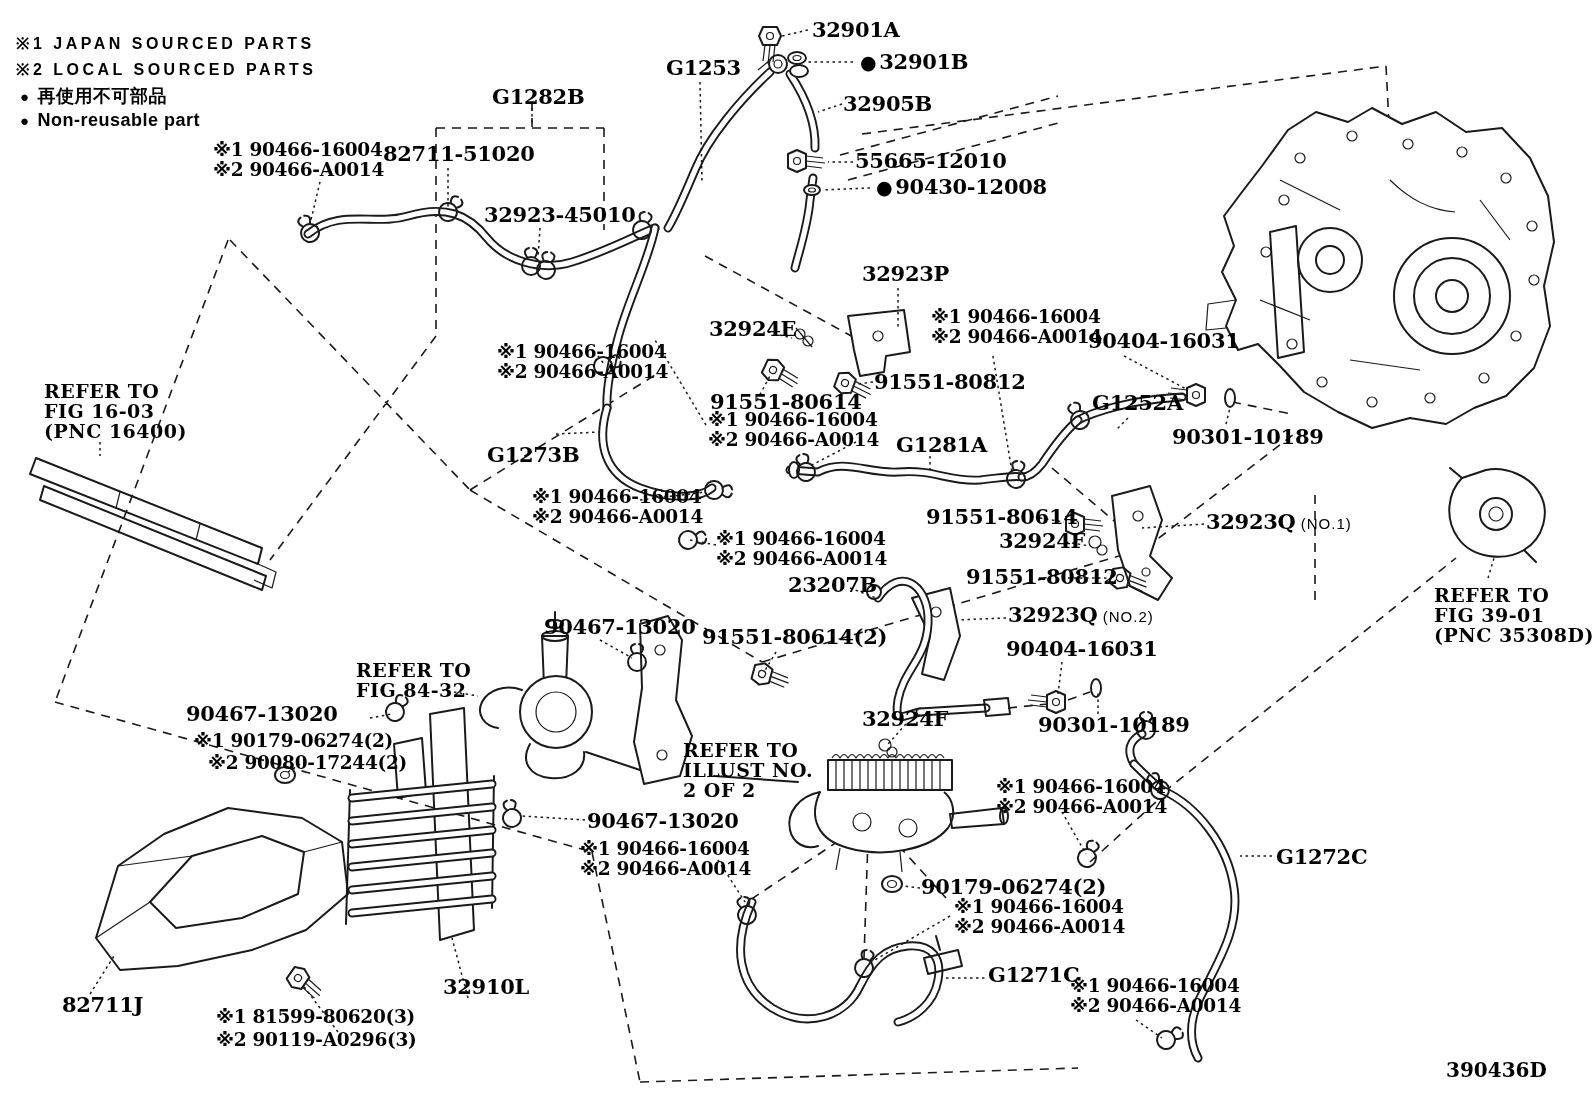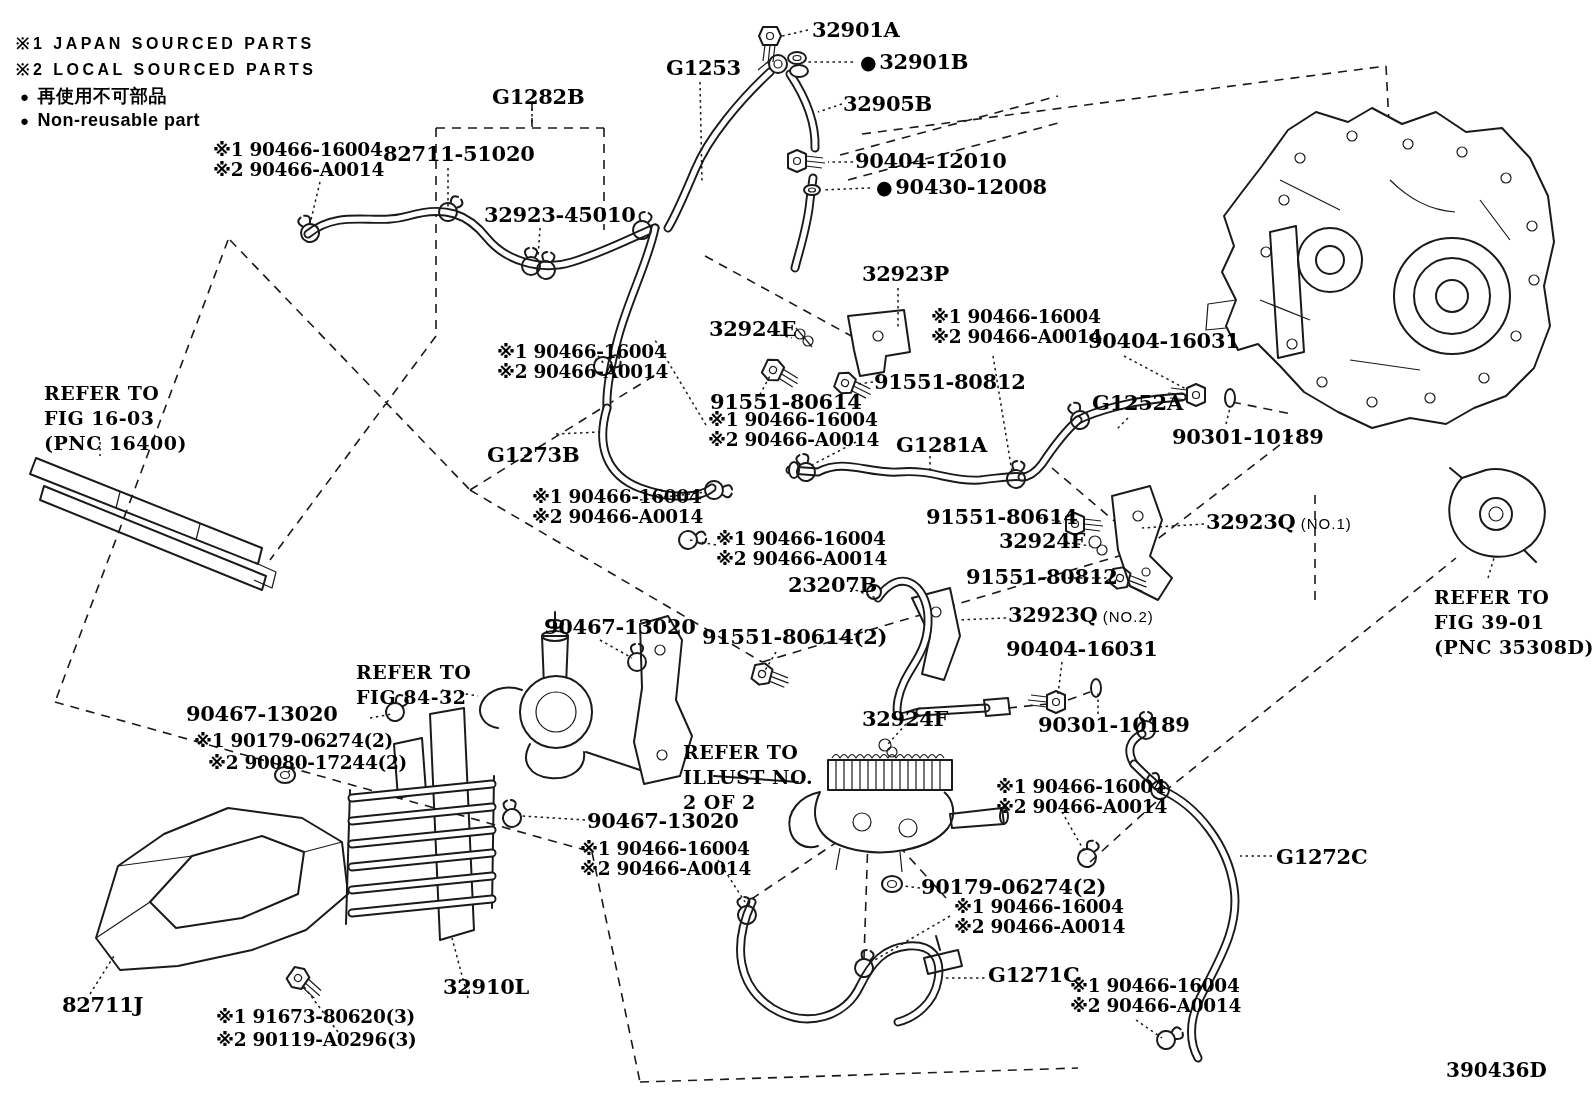--- a/index.html
+++ b/index.html
@@ -11,21 +11,21 @@
   .thin{fill:none;stroke:#1a1a1a;stroke-width:1.2;stroke-linejoin:round}
   .to{fill:none;stroke:#1a1a1a;stroke-width:9;stroke-linecap:round;stroke-linejoin:round}
   .ti{fill:none;stroke:#fff;stroke-width:5.2;stroke-linecap:round;stroke-linejoin:round}
   .dash{fill:none;stroke:#1a1a1a;stroke-width:1.6;stroke-dasharray:9 7}
   .dotl{fill:none;stroke:#1a1a1a;stroke-width:1.5;stroke-dasharray:2.5 3.5}
   .plabel{position:absolute;font-weight:bold;font-size:21px;line-height:1;white-space:nowrap;
           letter-spacing:-0.3px;color:#000;}
   .plabel.small{font-size:18.5px;}
   .plabel .bdot{font-size:19px;margin-right:3px;}
   .plabel .suffix{font-family:"Liberation Sans",sans-serif;font-weight:normal;font-size:15px;letter-spacing:1px;}
-  .refnote{position:absolute;font-weight:bold;font-size:19px;line-height:25px;white-space:pre;
+  .refnote{position:absolute;font-weight:bold;font-size:19px;line-height:20px;white-space:pre;
            letter-spacing:0.5px;color:#000;}
   .legend-line{position:absolute;color:#000;white-space:nowrap;}
   .lg12{font-family:"Liberation Sans",sans-serif;font-weight:bold;font-size:16px;letter-spacing:3.5px;}
   .lg34{font-family:"Liberation Sans",sans-serif;font-weight:bold;font-size:18px;letter-spacing:0.5px;text-align:center;}
   .lgdot{font-size:15px;margin-right:8px;}
   .dnum{position:absolute;font-weight:bold;font-size:20px;color:#000;}
 </style>
 </head>
 <body>
 
@@ -285,21 +285,21 @@
 
   <div id="labels">
       <div class="plabel" style="left: 812px; top: 19px; text-align: right;">32901A</div>
       <div class="plabel" style="left: 860px; top: 51px;"><span class="bdot">●</span>32901B</div>
       <div class="plabel" style="left: 666px; top: 57px;">G1253</div>
       <div class="plabel" style="left: 843px; top: 93px;">32905B</div>
       <div class="plabel" style="left: 492px; top: 86px;">G1282B</div>
       <div class="plabel" style="left: 383px; top: 143px; text-align: center;">82711-51020</div>
       <div class="plabel small" style="left: 213px; top: 141px;">※1 90466-16004</div>
       <div class="plabel small" style="left: 213px; top: 161px;">※2 90466-A0014</div>
-      <div class="plabel" style="left: 855px; top: 150px;">90404-12010</div>
+      <div class="plabel" style="left: 855px; top: 150px;">55665-12010</div>
       <div class="plabel" style="left: 876px; top: 176px;"><span class="bdot">●</span>90430-12008</div>
       <div class="plabel" style="left: 484px; top: 204px;">32923-45010</div>
       <div class="plabel" style="left: 862px; top: 263px;">32923P</div>
       <div class="plabel" style="left: 709px; top: 318px;">32924E</div>
       <div class="plabel small" style="left: 931px; top: 308px;">※1 90466-16004</div>
       <div class="plabel small" style="left: 931px; top: 328px;">※2 90466-A0014</div>
       <div class="plabel" style="left: 1088px; top: 330px;">90404-16031</div>
       <div class="plabel" style="left: 874px; top: 371px;">91551-80812</div>
       <div class="plabel" style="left: 710px; top: 391px;">91551-80614</div>
       <div class="plabel small" style="left: 708px; top: 411px;">※1 90466-16004</div>
@@ -334,21 +334,21 @@
       <div class="plabel" style="left: 921px; top: 876px;">90179-06274(2)</div>
       <div class="plabel small" style="left: 954px; top: 898px;">※1 90466-16004</div>
       <div class="plabel small" style="left: 954px; top: 918px;">※2 90466-A0014</div>
       <div class="plabel small" style="left: 996px; top: 778px;">※1 90466-16004</div>
       <div class="plabel small" style="left: 996px; top: 798px;">※2 90466-A0014</div>
       <div class="plabel" style="left: 1276px; top: 846px;">G1272C</div>
       <div class="plabel" style="left: 988px; top: 964px;">G1271C</div>
       <div class="plabel small" style="left: 1070px; top: 977px;">※1 90466-16004</div>
       <div class="plabel small" style="left: 1070px; top: 997px;">※2 90466-A0014</div>
       <div class="plabel" style="left: 62px; top: 994px;">82711J</div>
-      <div class="plabel small" style="left: 216px; top: 1008px;">※1 91673-80620(3)</div>
+      <div class="plabel small" style="left: 216px; top: 1008px;">※1 81599-80620(3)</div>
       <div class="plabel small" style="left: 216px; top: 1031px;">※2 90119-A0296(3)</div>
       <div class="plabel" style="left: 443px; top: 976px;">32910L</div>
       <div class="refnote" style="left: 44px; top: 381px;">REFER TO
 FIG 16-03
 (PNC 16400)</div>
       <div class="refnote" style="left: 356px; top: 660px;">REFER TO
 FIG 84-32</div>
       <div class="refnote" style="left: 683px; top: 740px;">REFER TO
 ILLUST NO.
 2 OF 2</div>

